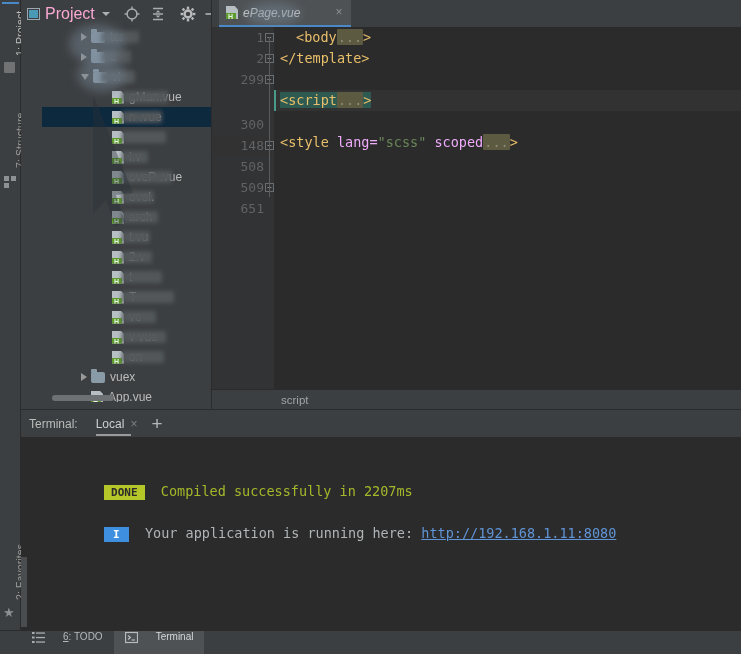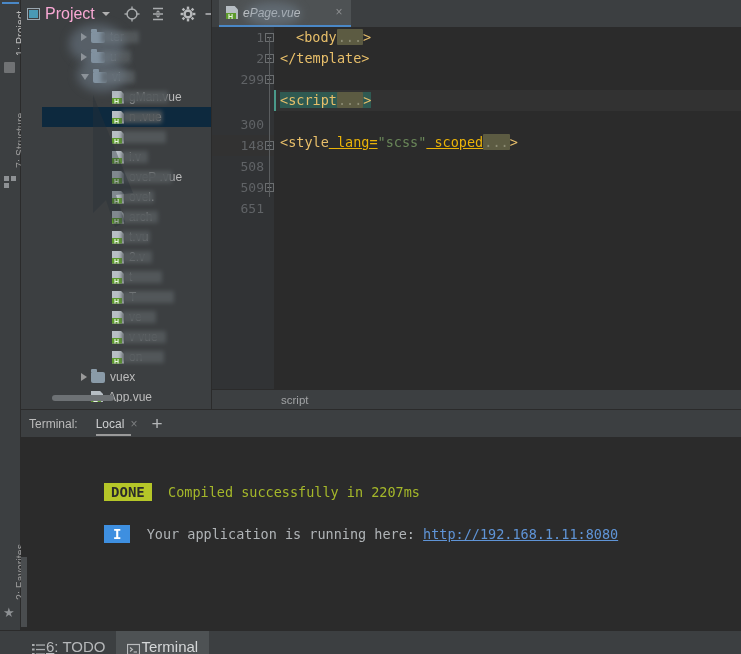--- a/index.html
+++ b/index.html
@@ -153,21 +153,21 @@
   .fold {
     position:absolute; left:53px; width:9px; height:9px;
     border:1px solid #6b6e70; background:#313335; color:#9a9d9f;
     font-size:8px; line-height:7px; text-align:center;
     font-family:"DejaVu Sans Mono", monospace;
   }
   .fold-line {
     position:absolute; left:57px; width:1px; background:#5a5d5f;
   }
   .tok-tag   { color:#e8bf6a; }
-  .tok-attr  { color:#eab308;text-decoration:underline; }
+  .tok-attr  { color:#f0abfc; }
   .tok-str   { color:#6a8759; }
   .ellipsis {
     background:#5c5b42; color:#8c8c74; padding:0 1px; border-radius:1px;
   }
   .sel-line {
     position:absolute; left:0; right:0; height:21px; background:#323232;
   }
   .sel-text { background:#2f5a52; }
   .caret {
     display:inline-block; width:1.5px; height:15px; background:#bbbbbb;
@@ -208,41 +208,41 @@
   .term-plus {
     margin-left:14px; color:#b4b6b8; font-size:19px; line-height:19px; cursor:pointer;
   }
   .term-body {
     position:absolute; left:0; top:27px; width:720px; height:193px;
     background:#2b2b2b; font-family:"DejaVu Sans Mono", monospace; font-size:13.5px;
     overflow:hidden;
   }
   .badge {
     display:inline-block; padding:1px 7px; font-family:"DejaVu Sans Mono", monospace;
-    font-size:14px; font-weight:bold;text-align:center;
+    font-size:11px; font-weight:bold;text-align:center;
   }
   .badge.done { background:#b5c628; color:#2b2b2b; }
   .badge.info { background:#3e8fe0; color:#ffffff; padding:1px 9px; }
   .term-line { position:absolute; white-space:pre; }
   .term-green { color:#a5b82a; }
   .term-grey  { color:#b0b4b7; }
   .term-link  { color:#5f94d6; text-decoration:underline; cursor:pointer; }
   .term-scroll-l {
     position:absolute; left:0; top:120px; width:6px; height:70px; background:#4a4d4f;
   }
 
   
   .statusbar {
     position:absolute; left:0; bottom:0; width:741px; height:24px;
     background:#3c3f41; border-top:1px solid #2b2b2b;
     display:flex; align-items:center;
   }
   .sb-tab {
-    display:flex; align-items:flex-end; gap:1px; height:24px; padding:0 11px;
-    color:#b5b7b9; font-size:15px; cursor:default;
+    display:flex; align-items:flex-start; gap:18px; height:24px; padding:0 11px;
+    color:#b5b7b9; font-size:10px; cursor:default;
   }
   .sb-tab.active { background:#4e5254; color:#d5d7d8; }
   .sb-icon { width:13px; height:13px; position:relative; display:inline-block; }
   .u-underline { text-decoration:underline; }
 </style>
 </head>
 <body>
 
 <div id="app">
 

